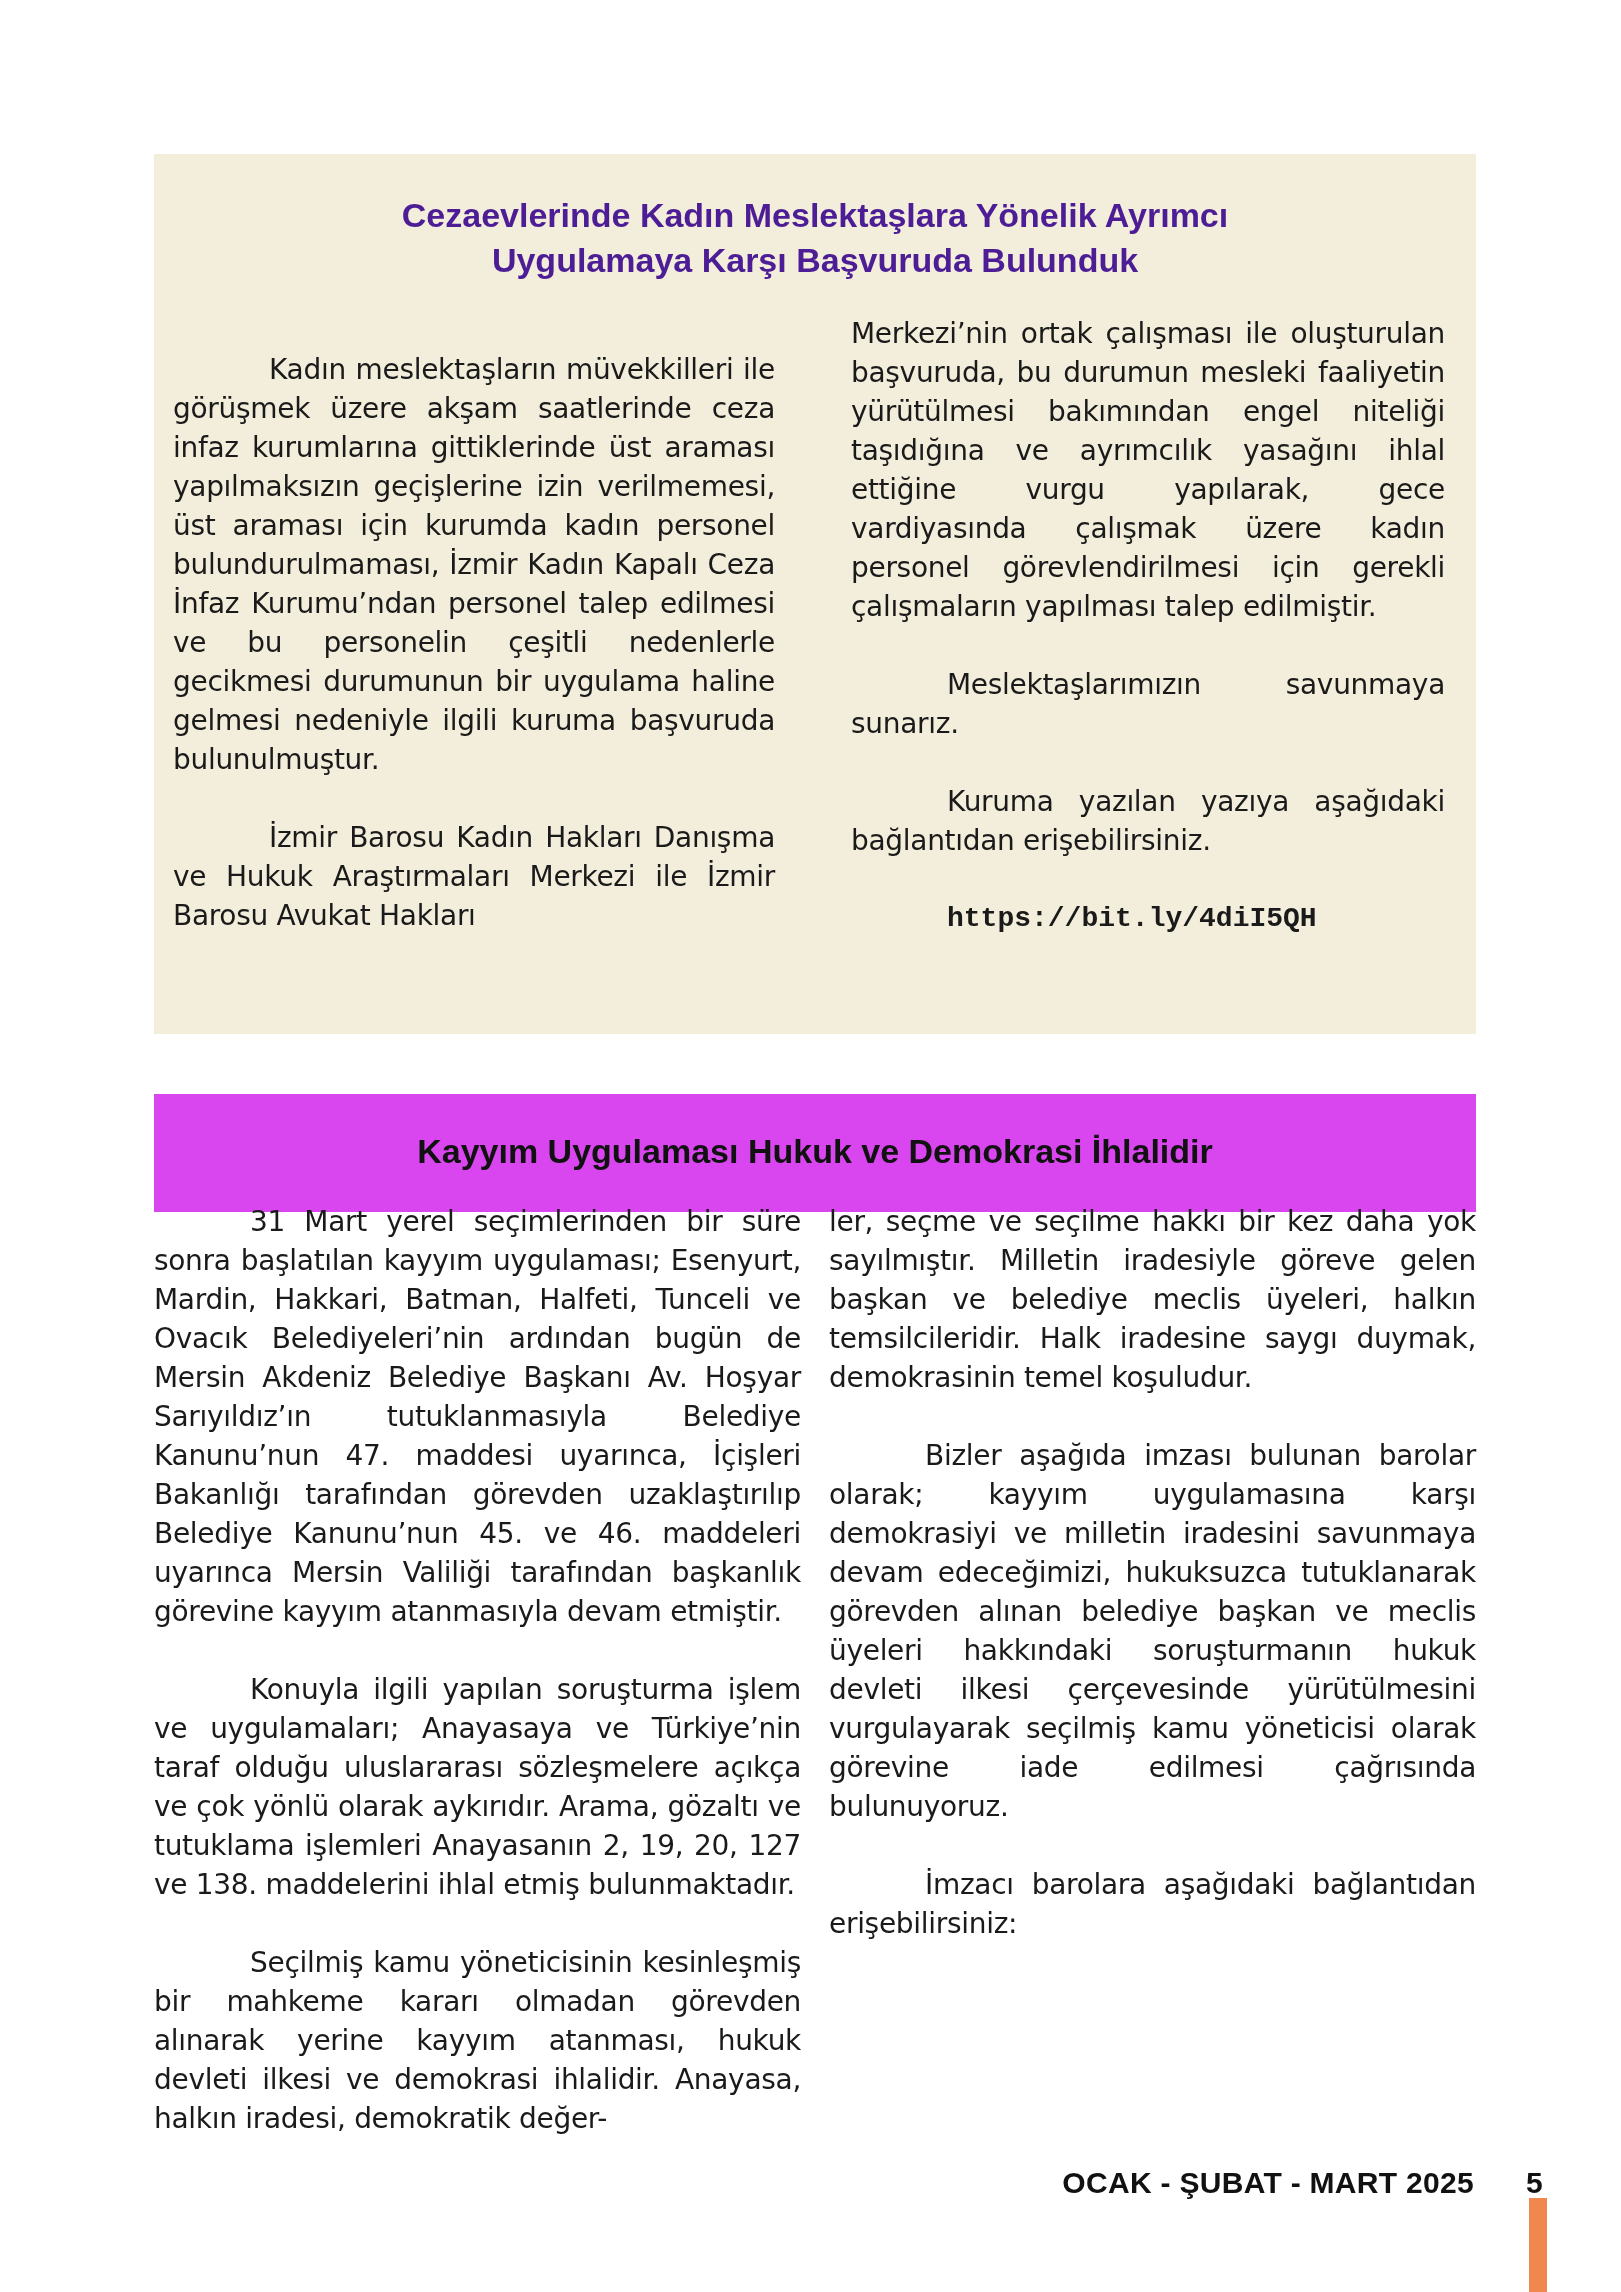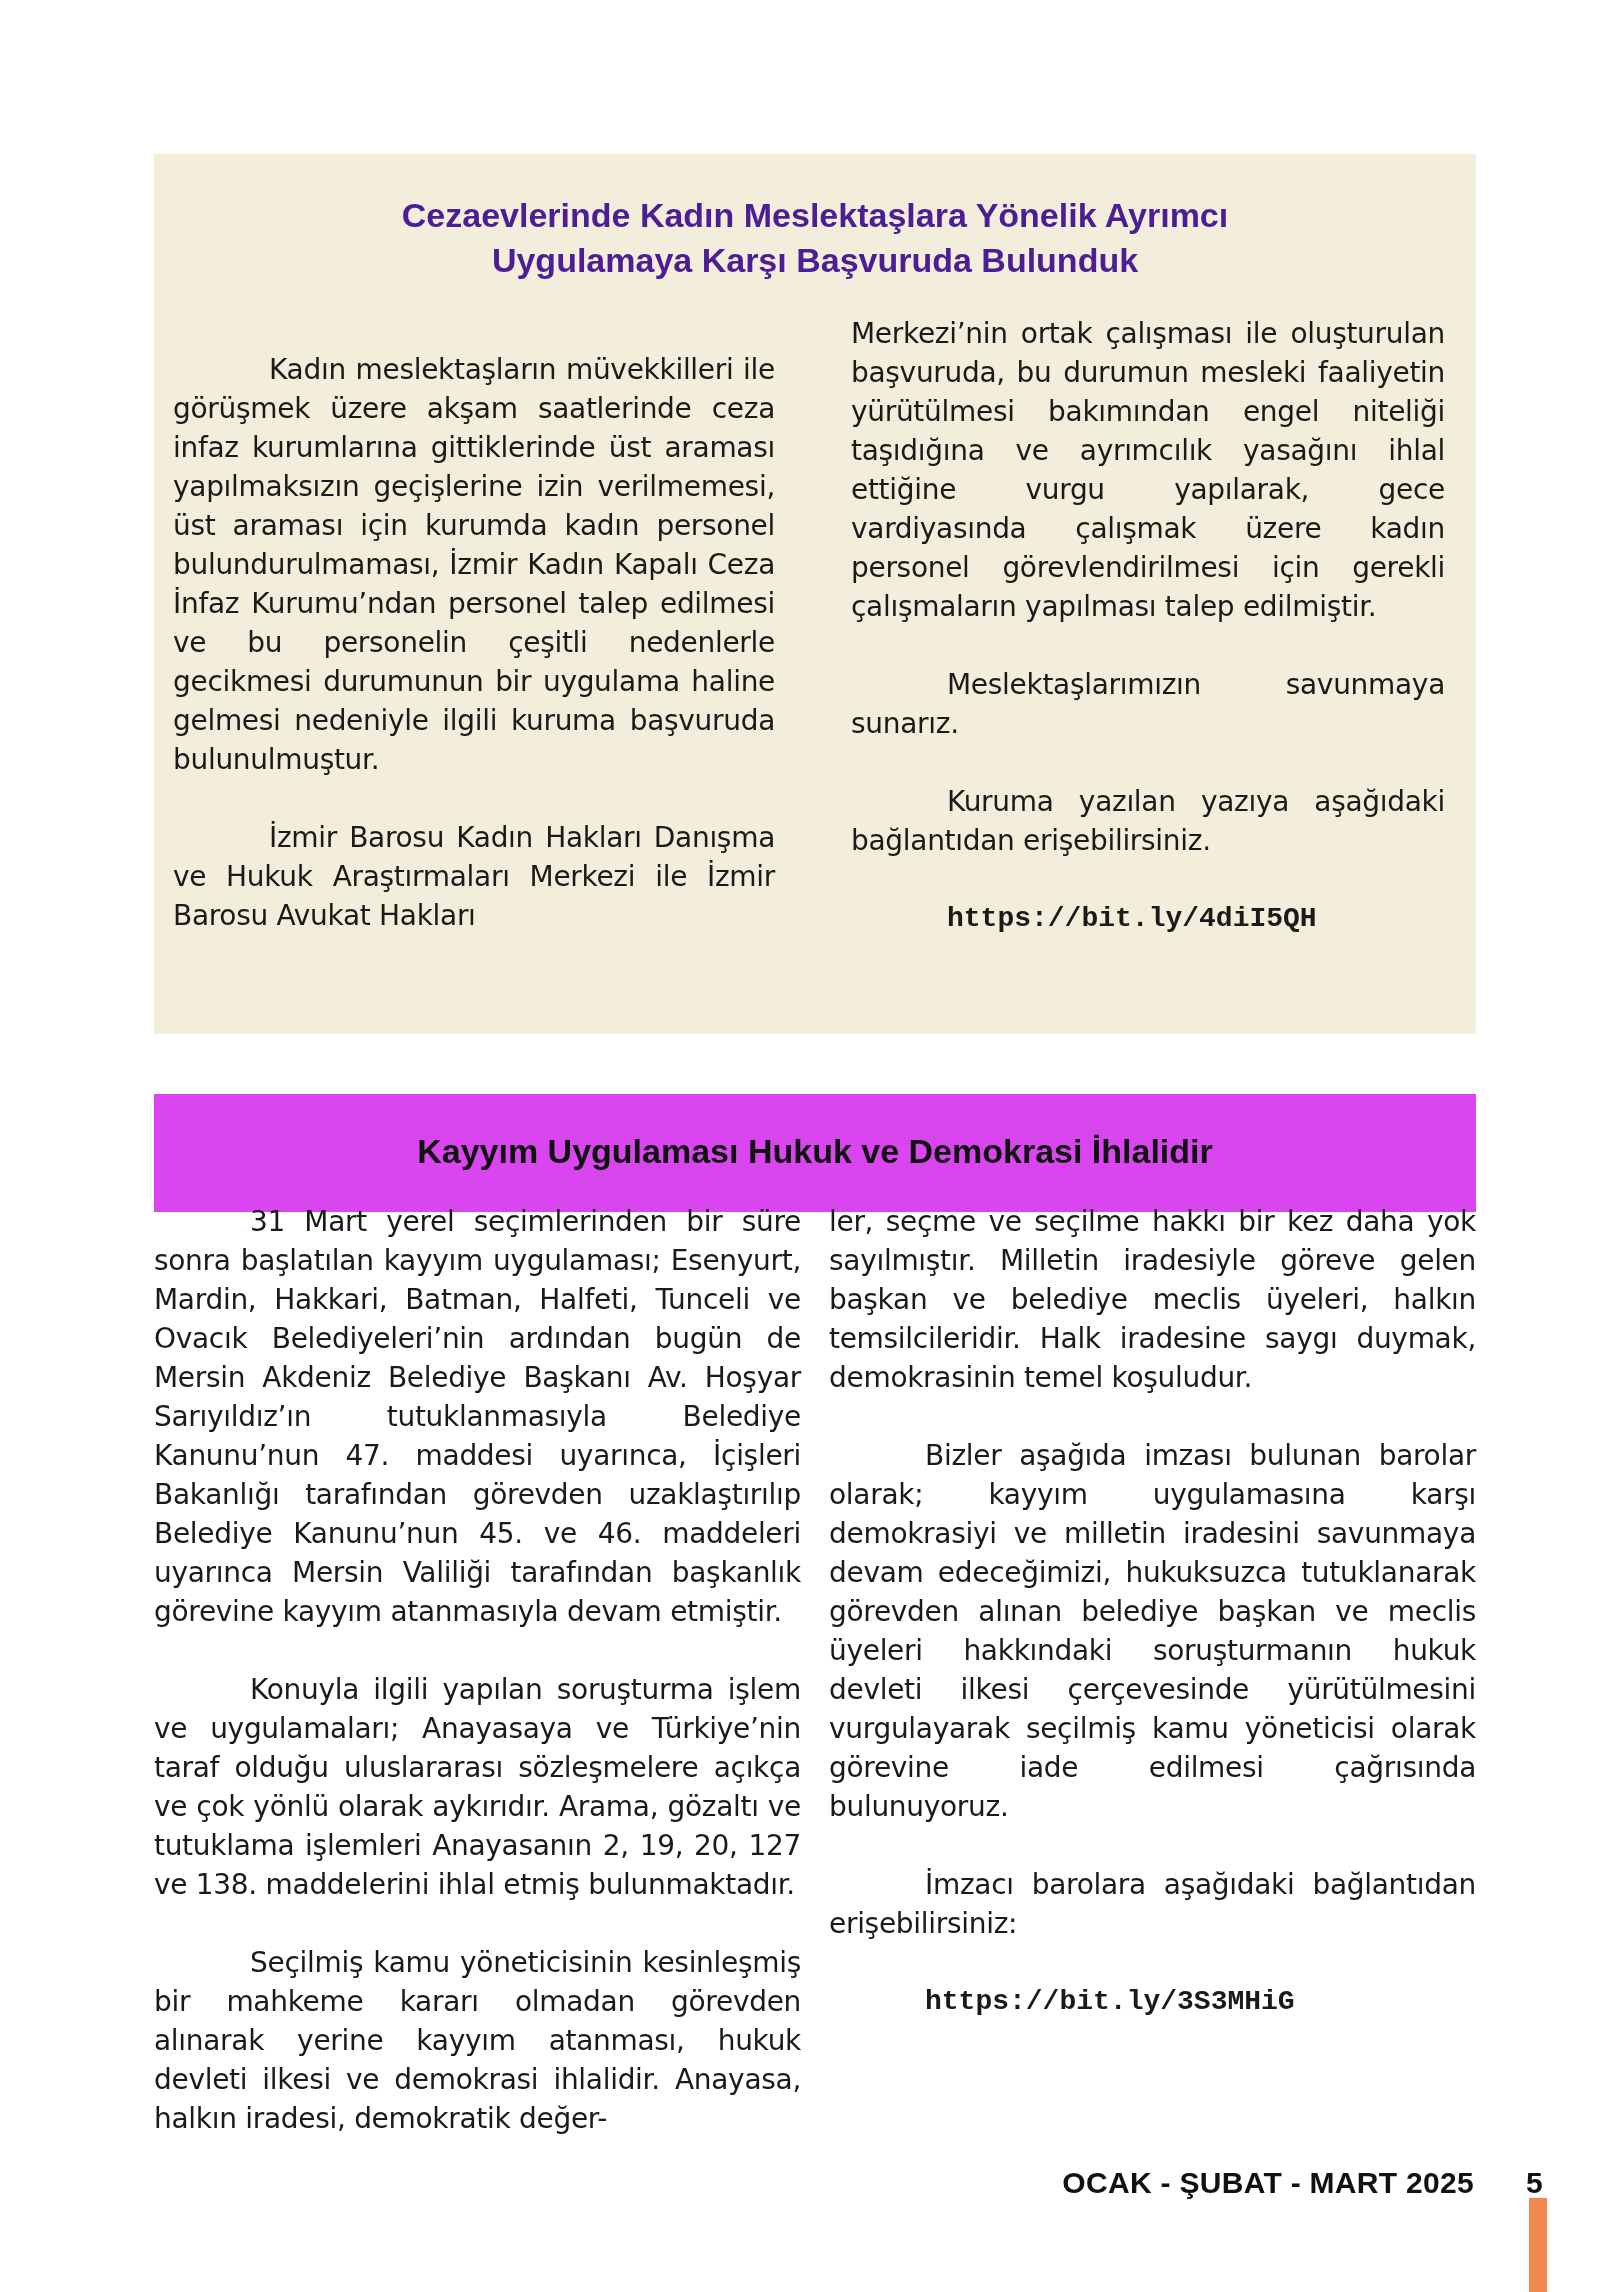--- a/index.html
+++ b/index.html
@@ -56,19 +56,18 @@
 <div class="col s2-left">
   <p class="indent">31 Mart yerel seçimlerinden bir süre sonra başlatılan kayyım uygulaması; Esenyurt, Mardin, Hakkari, Batman, Halfeti, Tunceli ve Ovacık Belediyeleri’nin ardından bugün de Mersin Akdeniz Belediye Başkanı Av. Hoşyar Sarıyıldız’ın tutuklanmasıyla Belediye Kanunu’nun 47. maddesi uyarınca, İçişleri Bakanlığı tarafından görevden uzaklaştırılıp Belediye Kanunu’nun 45. ve 46. maddeleri uyarınca Mersin Valiliği tarafından başkanlık görevine kayyım atanmasıyla devam etmiştir.</p>
   <p class="indent">Konuyla ilgili yapılan soruşturma işlem ve uygulamaları; Anayasaya ve Türkiye’nin taraf olduğu uluslararası sözleşmelere açıkça ve çok yönlü olarak aykırıdır. Arama, gözaltı ve tutuklama işlemleri Anayasanın 2, 19, 20, 127 ve 138. maddelerini ihlal etmiş bulunmaktadır.</p>
   <p class="indent">Seçilmiş kamu yöneticisinin kesinleşmiş bir mahkeme kararı olmadan görevden alınarak yerine kayyım atanması, hukuk devleti ilkesi ve demokrasi ihlalidir. Anayasa, halkın iradesi, demokratik değer-</p>
 </div>
 
 <div class="col s2-right">
   <p class="cont">ler, seçme ve seçilme hakkı bir kez daha yok sayılmıştır. Milletin iradesiyle göreve gelen başkan ve belediye meclis üyeleri, halkın temsilcileridir. Halk iradesine saygı duymak, demokrasinin temel koşuludur.</p>
   <p class="indent">Bizler aşağıda imzası bulunan barolar olarak; kayyım uygulamasına karşı demokrasiyi ve milletin iradesini savunmaya devam edeceğimizi, hukuksuzca tutuklanarak görevden alınan belediye başkan ve meclis üyeleri hakkındaki soruşturmanın hukuk devleti ilkesi çerçevesinde yürütülmesini vurgulayarak seçilmiş kamu yöneticisi olarak görevine iade edilmesi çağrısında bulunuyoruz.</p>
   <p class="indent">İmzacı barolara aşağıdaki bağlantıdan erişebilirsiniz:</p>
-  <p class="link">https://bit.ly/3S3MHiG</p>
 </div>
 
 <div class="footer">OCAK - ŞUBAT - MART 2025</div>
 <div class="pagenum">5</div>
 <div class="orange"></div>
 
 
 </body></html>

